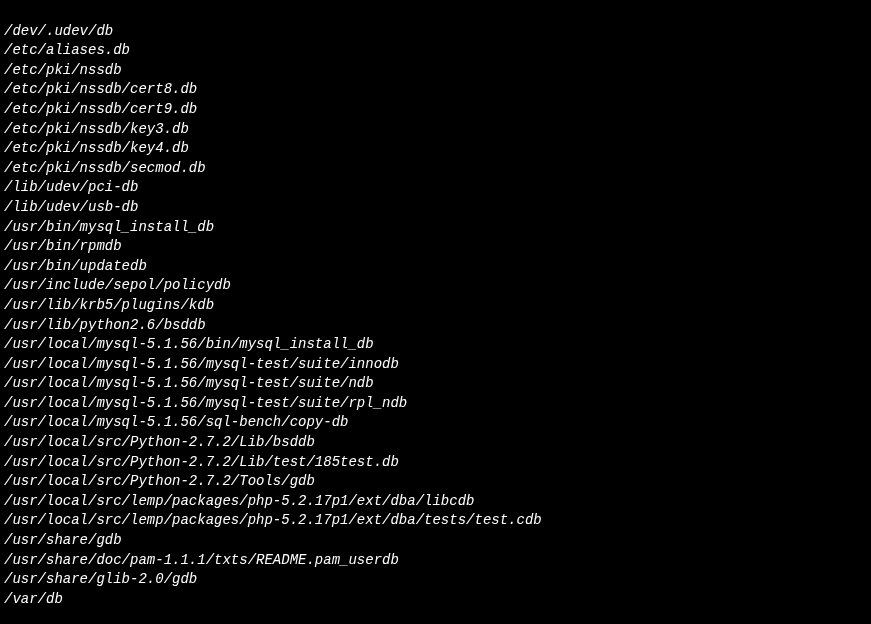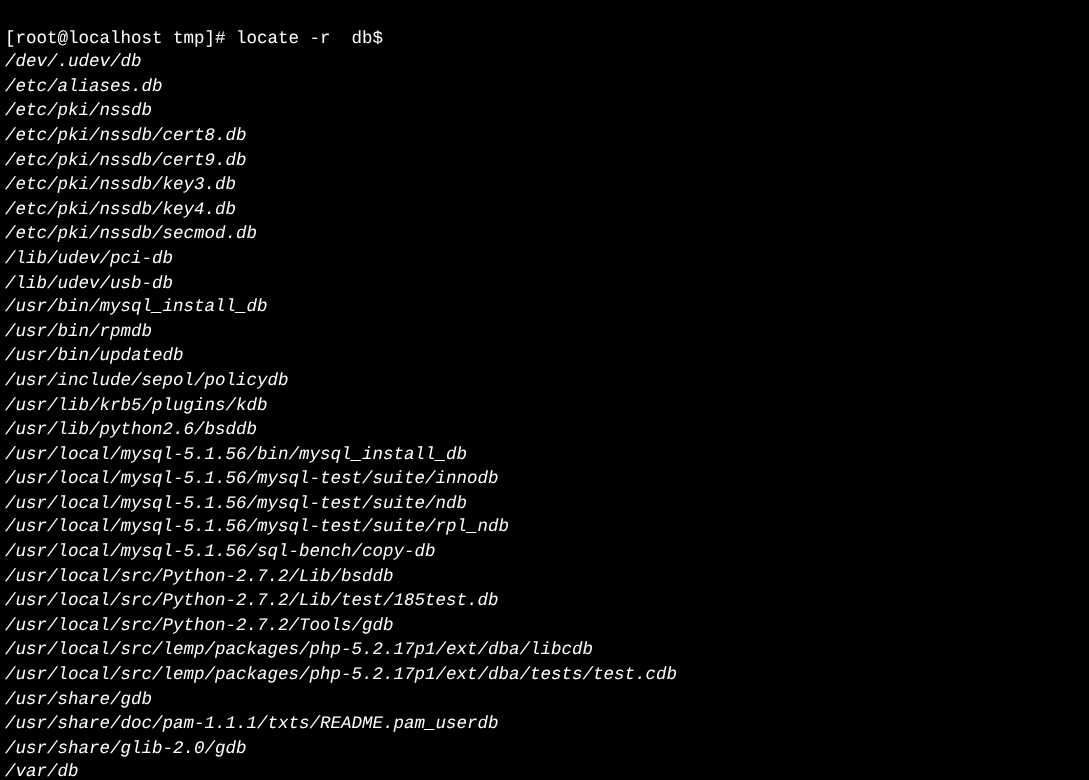--- a/index.html
+++ b/index.html
@@ -26,15 +26,14 @@
     }
     .output-line {
       display: block;
       font-style: italic;
     }
   </style>
 </head>
 <body>
 
 <div class="terminal">
-<span class="prompt-line"><span>[root@localhost tmp]# </span><span>locate -r  db$</span></span>
 <div id="output-container"><span class="output-line">/dev/.udev/db</span><span class="output-line">/etc/aliases.db</span><span class="output-line">/etc/pki/nssdb</span><span class="output-line">/etc/pki/nssdb/cert8.db</span><span class="output-line">/etc/pki/nssdb/cert9.db</span><span class="output-line">/etc/pki/nssdb/key3.db</span><span class="output-line">/etc/pki/nssdb/key4.db</span><span class="output-line">/etc/pki/nssdb/secmod.db</span><span class="output-line">/lib/udev/pci-db</span><span class="output-line">/lib/udev/usb-db</span><span class="output-line">/usr/bin/mysql_install_db</span><span class="output-line">/usr/bin/rpmdb</span><span class="output-line">/usr/bin/updatedb</span><span class="output-line">/usr/include/sepol/policydb</span><span class="output-line">/usr/lib/krb5/plugins/kdb</span><span class="output-line">/usr/lib/python2.6/bsddb</span><span class="output-line">/usr/local/mysql-5.1.56/bin/mysql_install_db</span><span class="output-line">/usr/local/mysql-5.1.56/mysql-test/suite/innodb</span><span class="output-line">/usr/local/mysql-5.1.56/mysql-test/suite/ndb</span><span class="output-line">/usr/local/mysql-5.1.56/mysql-test/suite/rpl_ndb</span><span class="output-line">/usr/local/mysql-5.1.56/sql-bench/copy-db</span><span class="output-line">/usr/local/src/Python-2.7.2/Lib/bsddb</span><span class="output-line">/usr/local/src/Python-2.7.2/Lib/test/185test.db</span><span class="output-line">/usr/local/src/Python-2.7.2/Tools/gdb</span><span class="output-line">/usr/local/src/lemp/packages/php-5.2.17p1/ext/dba/libcdb</span><span class="output-line">/usr/local/src/lemp/packages/php-5.2.17p1/ext/dba/tests/test.cdb</span><span class="output-line">/usr/share/gdb</span><span class="output-line">/usr/share/doc/pam-1.1.1/txts/README.pam_userdb</span><span class="output-line">/usr/share/glib-2.0/gdb</span><span class="output-line">/var/db</span></div>
 </div>
 
 </body></html>

